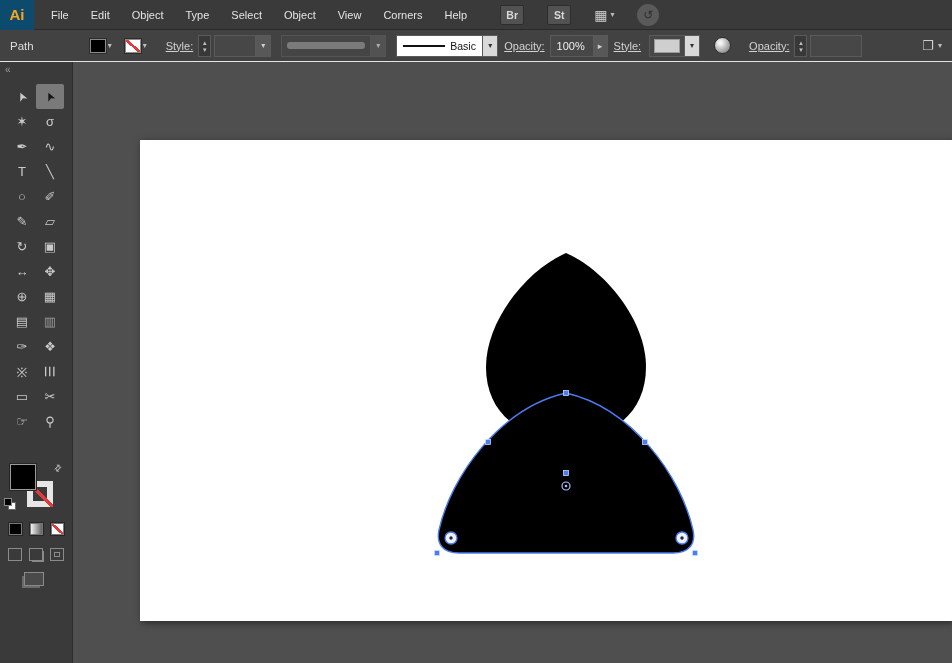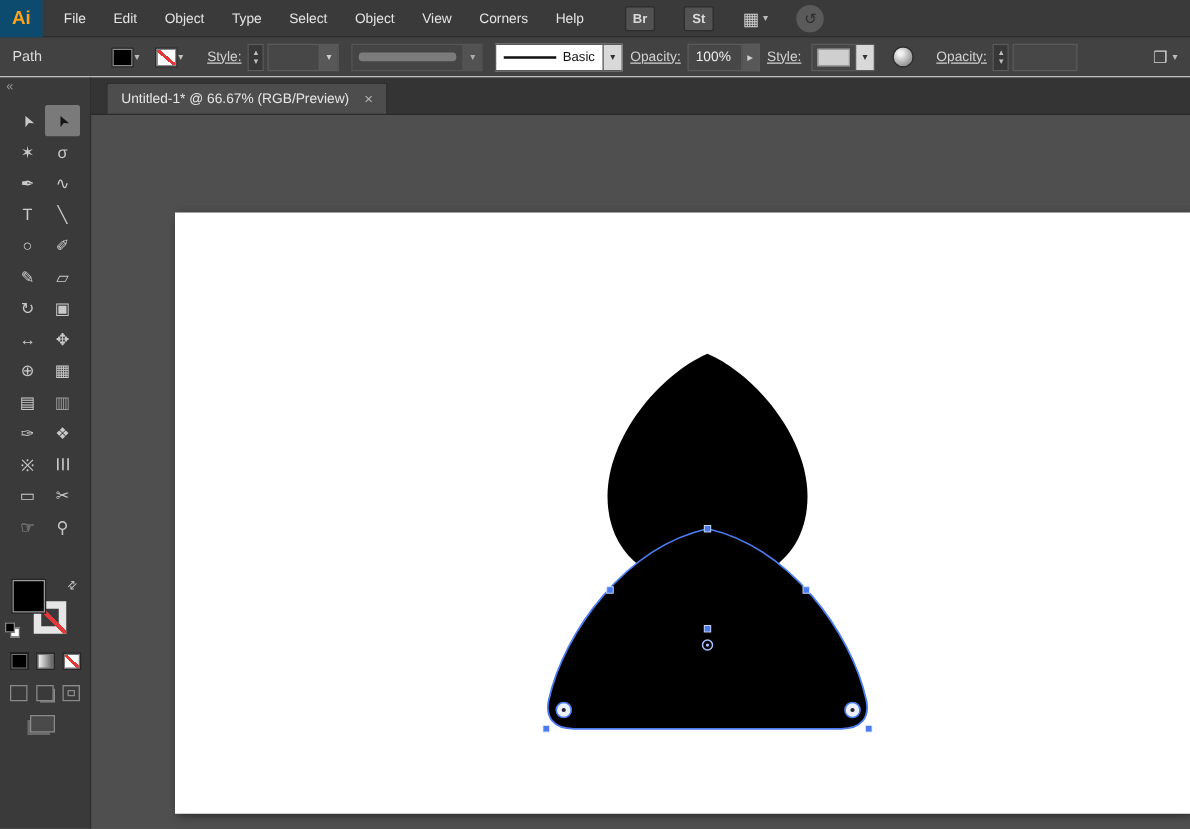--- a/index.html
+++ b/index.html
@@ -290,26 +290,20 @@
         <div class="draw-row" data-name="drawing-modes-row">
           <span class="draw-btn" data-name="draw-normal-button"></span>
           <span class="draw-btn behind" data-name="draw-behind-button"></span>
           <span class="draw-btn inside" data-name="draw-inside-button"></span>
         </div>
         <span class="screen-btn" data-name="screen-mode-button"></span>
       </div>
     </aside>
 
     <div class="docarea" data-name="document-area">
-      <div class="tabstrip" data-name="tab-strip">
-        <div class="tab" data-name="document-tab">
-          <span data-name="document-tab-title">Untitled-1* @ 66.67% (RGB/Preview)</span>
-          <span class="close" data-name="tab-close-icon">×</span>
-        </div>
-      </div>
       <div class="canvas" data-name="canvas-area">
         <div class="artboard" data-name="artboard">
           <svg viewBox="0 0 812 481" width="812" height="481" data-name="artwork-svg">
             <path fill="#000000" data-name="egg-shape" d="M426,113 C465,130 506,180 506,227 C506,274 471,299 426,299 C381,299 346,274 346,227 C346,180 387,130 426,113 Z"></path>
             <path fill="#000000" data-name="dome-shape" d="M426,253 C360,268 311,336 299,390 C296,404 303,413 319,413 L533,413 C549,413 556,404 553,390 C541,336 492,268 426,253 Z"></path>
             <path class="sel-outline" data-name="selection-path-outline" d="M426,253 C360,268 311,336 299,390 C296,404 303,413 319,413 L533,413 C549,413 556,404 553,390 C541,336 492,268 426,253 Z"></path>
             <g id="markers" data-name="selection-markers">
                 <rect x="423.4" y="250.4" width="5.2" height="5.2" class="anchor" data-name="anchor-point"></rect>
                 <rect x="345.4" y="299.4" width="5.2" height="5.2" class="anchor" data-name="anchor-point"></rect>
                 <rect x="502.4" y="299.4" width="5.2" height="5.2" class="anchor" data-name="anchor-point"></rect>

